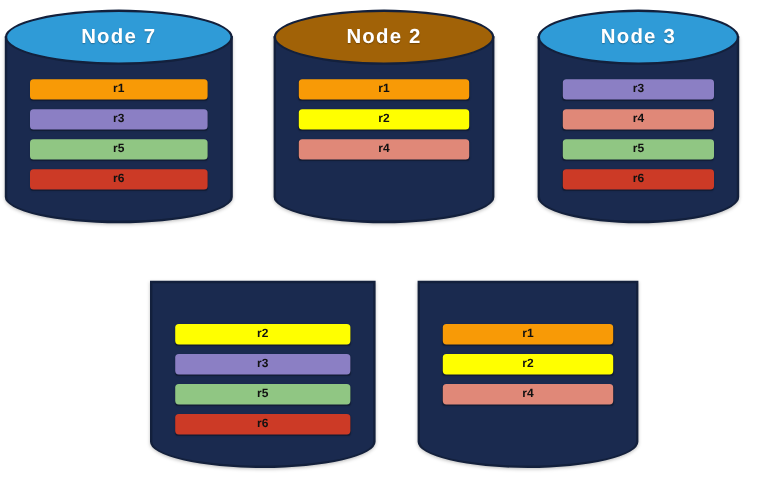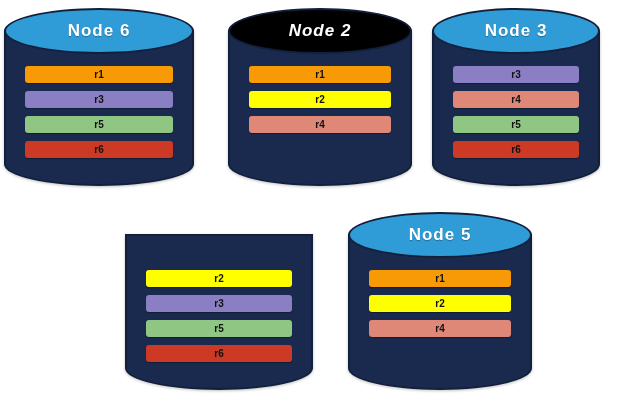--- a/index.html
+++ b/index.html
@@ -96,55 +96,55 @@
     user-select: none;
   }
 </style>
 </head>
 <body>
 
 <div id="canvas">
     <div class="node" style="left: 4px; top: 8px; width: 190px; height: 178px;">
       <div class="cyl-body" style="height: 156px; background: rgb(26, 42, 79); border-color: rgb(19, 32, 60);"></div>
       <div class="cyl-top" style="background: rgb(47, 155, 215); border-color: rgb(19, 32, 60);">
-        <span class="node-label" style="color: rgb(255, 255, 255);">Node  6</span>
+        <span class="node-label" style="color: rgb(255, 255, 255);">Node  7</span>
       </div>
       <div class="bars" style="top: 58px;">
         <div class="bar" style="background: rgb(248, 154, 6);">
           <span class="bar-label" style="color: rgb(17, 17, 17);">r1</span>
         </div>
         <div class="bar" style="background: rgb(139, 127, 196);">
           <span class="bar-label" style="color: rgb(17, 17, 17);">r3</span>
         </div>
         <div class="bar" style="background: rgb(144, 198, 131);">
           <span class="bar-label" style="color: rgb(17, 17, 17);">r5</span>
         </div>
         <div class="bar" style="background: rgb(204, 58, 38);">
           <span class="bar-label" style="color: rgb(17, 17, 17);">r6</span>
         </div>
       </div>
     </div>
     <div class="node" style="left: 228px; top: 8px; width: 184px; height: 178px;">
       <div class="cyl-body" style="height: 156px; background: rgb(26, 42, 79); border-color: rgb(19, 32, 60);"></div>
-      <div class="cyl-top" style="background: #000000; border-color: rgb(19, 32, 60); font-style: italic;">
+      <div class="cyl-top" style="background: #a16207; border-color: rgb(19, 32, 60);">
         <span class="node-label" style="color: rgb(255, 255, 255);">Node  2</span>
       </div>
       <div class="bars" style="top: 58px;">
         <div class="bar" style="background: rgb(248, 154, 6);">
           <span class="bar-label" style="color: rgb(17, 17, 17);">r1</span>
         </div>
         <div class="bar" style="background: rgb(255, 255, 0);">
           <span class="bar-label" style="color: rgb(17, 17, 17);">r2</span>
         </div>
         <div class="bar" style="background: rgb(224, 136, 120);">
           <span class="bar-label" style="color: rgb(17, 17, 17);">r4</span>
         </div>
       </div>
     </div>
-    <div class="node" style="left: 432px; top: 8px; width: 168px; height: 178px;">
+    <div class="node" style="left: 448px; top: 8px; width: 168px; height: 178px;">
       <div class="cyl-body" style="height: 156px; background: rgb(26, 42, 79); border-color: rgb(19, 32, 60);"></div>
       <div class="cyl-top" style="background: rgb(47, 155, 215); border-color: rgb(19, 32, 60);">
         <span class="node-label" style="color: rgb(255, 255, 255);">Node  3</span>
       </div>
       <div class="bars" style="top: 58px;">
         <div class="bar" style="background: rgb(139, 127, 196);">
           <span class="bar-label" style="color: rgb(17, 17, 17);">r3</span>
         </div>
         <div class="bar" style="background: rgb(224, 136, 120);">
           <span class="bar-label" style="color: rgb(17, 17, 17);">r4</span>
@@ -169,23 +169,20 @@
         <div class="bar" style="background: rgb(144, 198, 131);">
           <span class="bar-label" style="color: rgb(17, 17, 17);">r5</span>
         </div>
         <div class="bar" style="background: rgb(204, 58, 38);">
           <span class="bar-label" style="color: rgb(17, 17, 17);">r6</span>
         </div>
       </div>
     </div>
     <div class="node" style="left: 348px; top: 212px; width: 184px; height: 178px;">
       <div class="cyl-body" style="height: 156px; background: rgb(26, 42, 79); border-color: rgb(19, 32, 60);"></div>
-      <div class="cyl-top" style="background: rgb(47, 155, 215); border-color: rgb(19, 32, 60);">
-        <span class="node-label" style="color: rgb(255, 255, 255);">Node  5</span>
-      </div>
       <div class="bars" style="top: 58px;">
         <div class="bar" style="background: rgb(248, 154, 6);">
           <span class="bar-label" style="color: rgb(17, 17, 17);">r1</span>
         </div>
         <div class="bar" style="background: rgb(255, 255, 0);">
           <span class="bar-label" style="color: rgb(17, 17, 17);">r2</span>
         </div>
         <div class="bar" style="background: rgb(224, 136, 120);">
           <span class="bar-label" style="color: rgb(17, 17, 17);">r4</span>
         </div>

